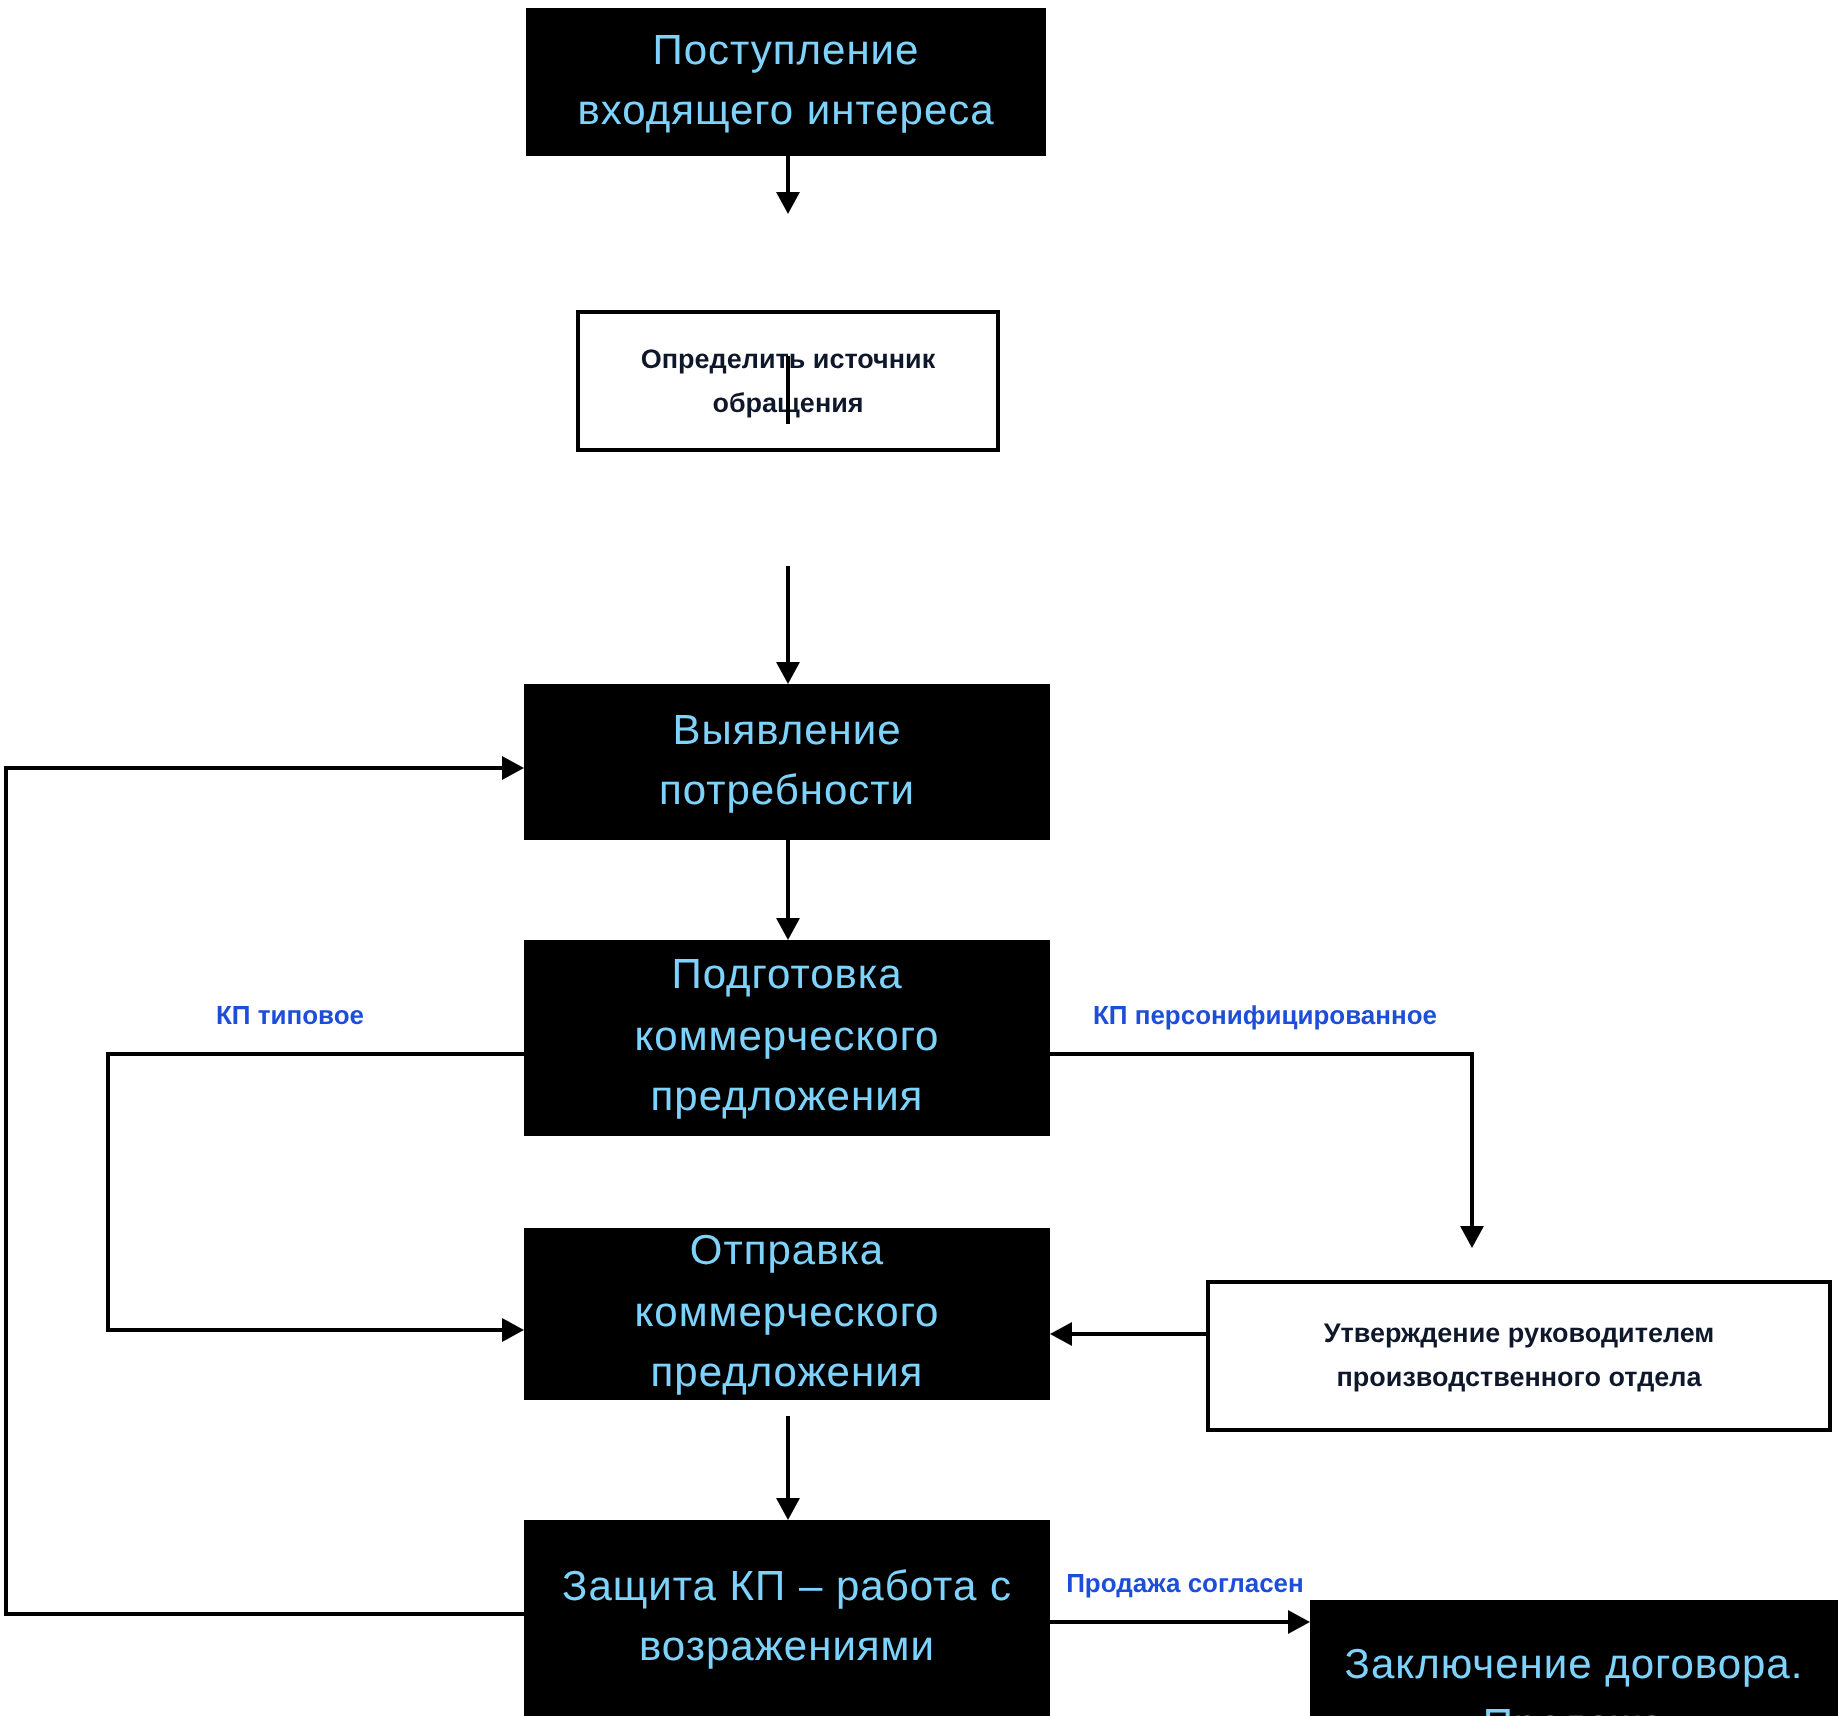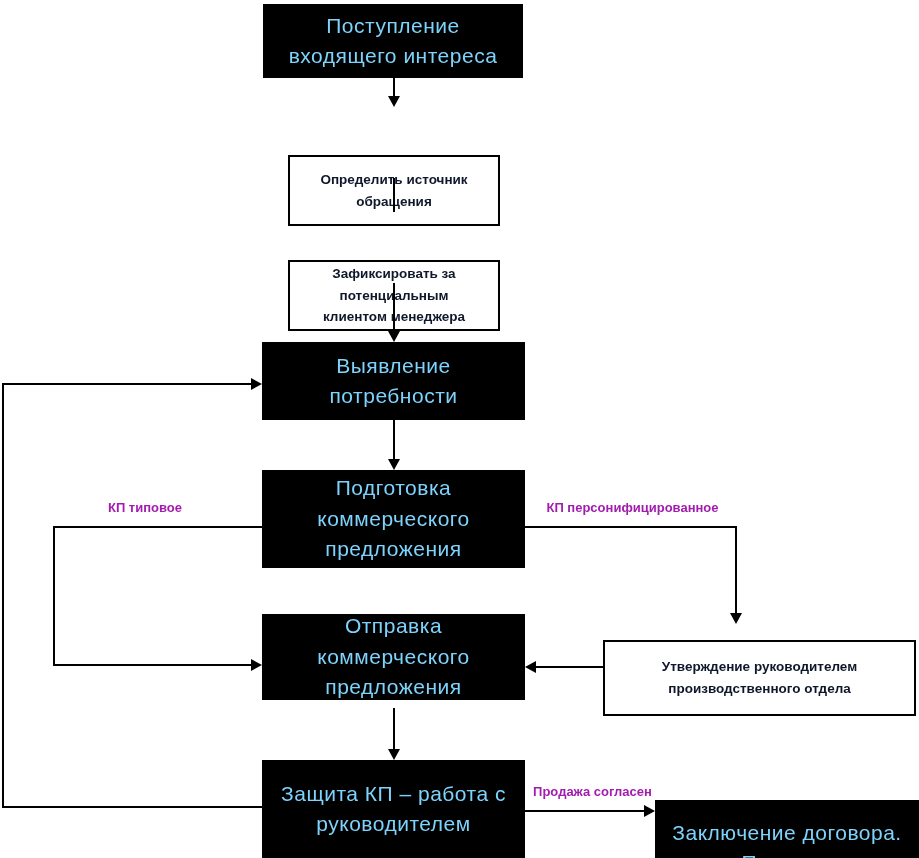--- a/index.html
+++ b/index.html
@@ -60,21 +60,21 @@
     border-bottom: 6px solid transparent;
     border-left: 11px solid #000000;
   }
   .arrow--left {
     border-top: 6px solid transparent;
     border-bottom: 6px solid transparent;
     border-right: 11px solid #000000;
   }
   .edge-label {
     position: absolute;
-    color: #a21caf;
+    color: #1d4ed8;
     font-size: 13px;
     font-weight: 700;
     text-align: center;
     line-height: 1.35;
     white-space: pre-line;
   }
 
   
   #node-incoming { left: 263px; top: 4px;   width: 260px; height: 74px; }
   #node-source   { left: 288px; top: 107px; width: 212px; height: 71px; }
@@ -126,35 +126,32 @@
 </style>
 </head>
 <body>
 
 <div id="canvas">
 
   <div id="node-incoming" class="node node--dark">Поступление
 входящего интереса</div>
   <div id="node-source" class="node node--light">Определить источник
 обращения</div>
-  <div id="node-assign" class="node node--light">Зафиксировать за
-потенциальным
-клиентом менеджера</div>
   <div id="node-needs" class="node node--dark">Выявление
 потребности</div>
   <div id="node-prepare" class="node node--dark">Подготовка
 коммерческого
 предложения</div>
   <div id="node-send" class="node node--dark">Отправка
 коммерческого
 предложения</div>
   <div id="node-approve" class="node node--light">Утверждение руководителем
 производственного отдела</div>
   <div id="node-defend" class="node node--dark">Защита КП – работа с
-руководителем</div>
+возражениями</div>
   <div id="node-close" class="node node--dark">Заключение договора.
 Продажа</div>
 
   <div id="c-incoming-source" class="line"></div>
   <div id="a-incoming-source" class="arrow arrow--down"></div>
 
   <div id="c-source-assign" class="line"></div>
 
   <div id="c-assign-needs" class="line"></div>
   <div id="a-assign-needs" class="arrow arrow--down"></div>

